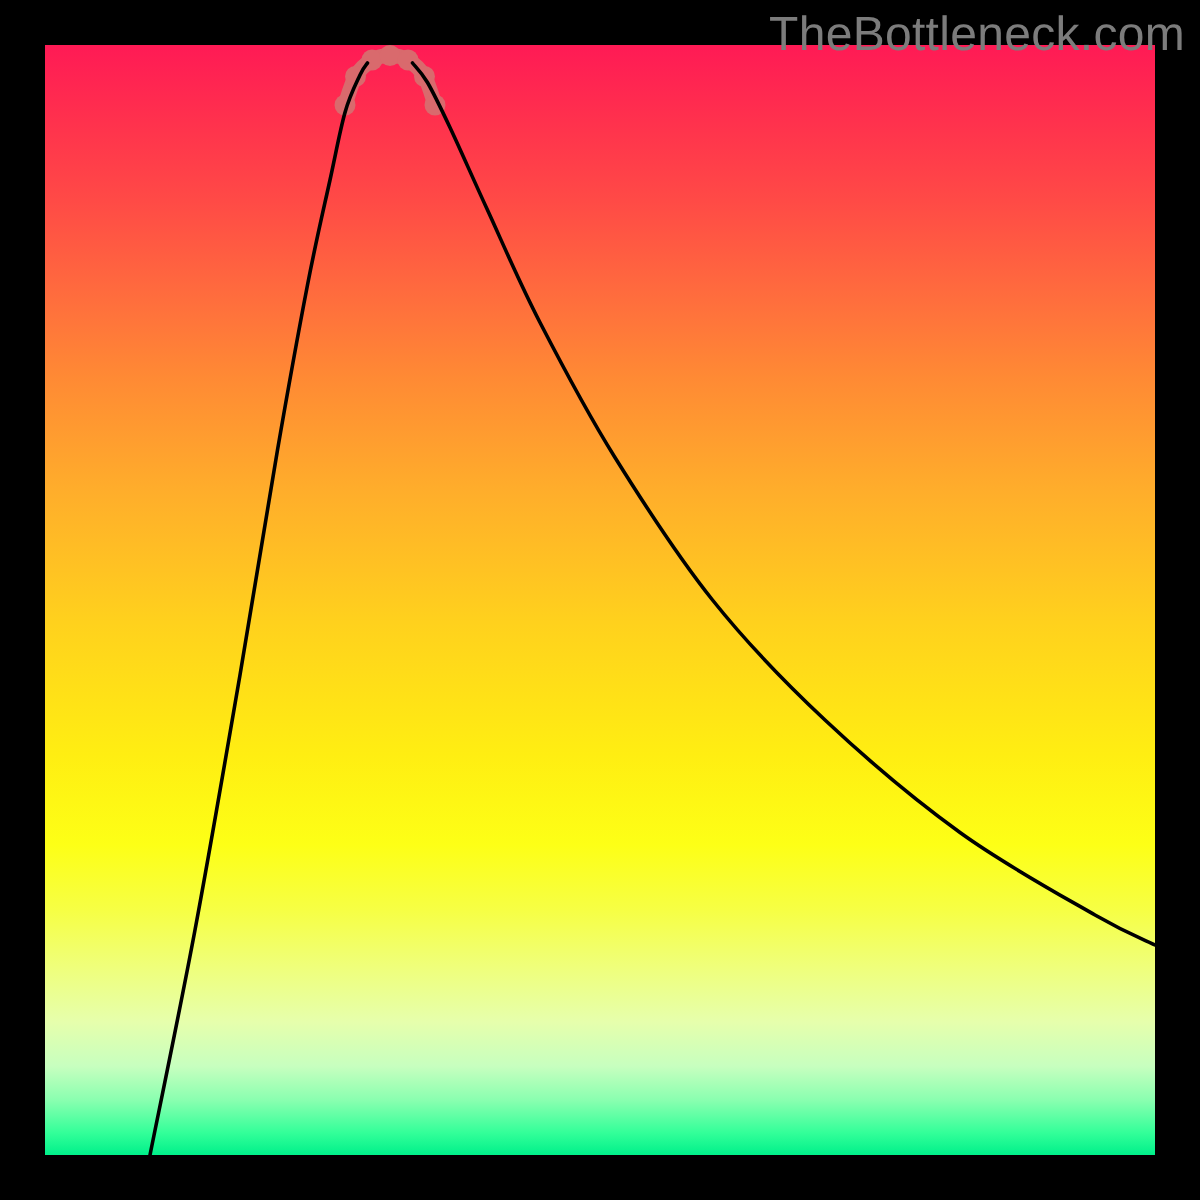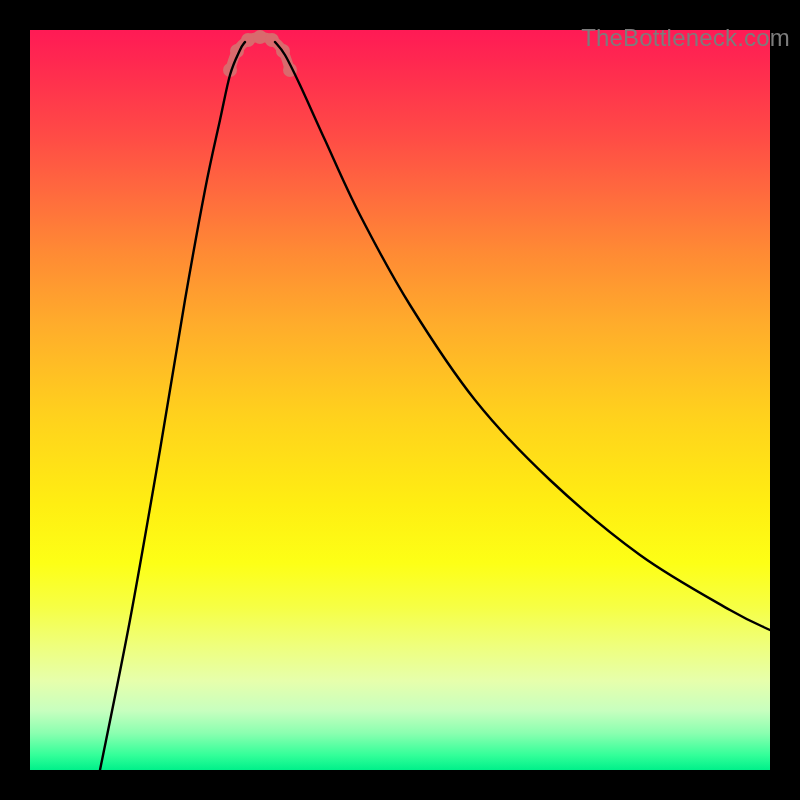--- a/index.html
+++ b/index.html
@@ -15,26 +15,25 @@
     position: relative;
     width: 800px;
     height: 800px;
     background: #000;
   }
   .watermark {
     position: absolute;
     top: 4px;
     right: 10px;
     color: #7c7c7c;
-    font-size: 24px;
+    font-size: 32px;
     font-weight: 500;
     letter-spacing: 0.2px;
     z-index: 20;
     user-select: none;
-    margin-top: 20px;
   }
   .plot-area {
     position: absolute;
     left: 30px;
     top: 30px;
     width: 740px;
     height: 740px;
     overflow: hidden;
   }
   .gradient {

